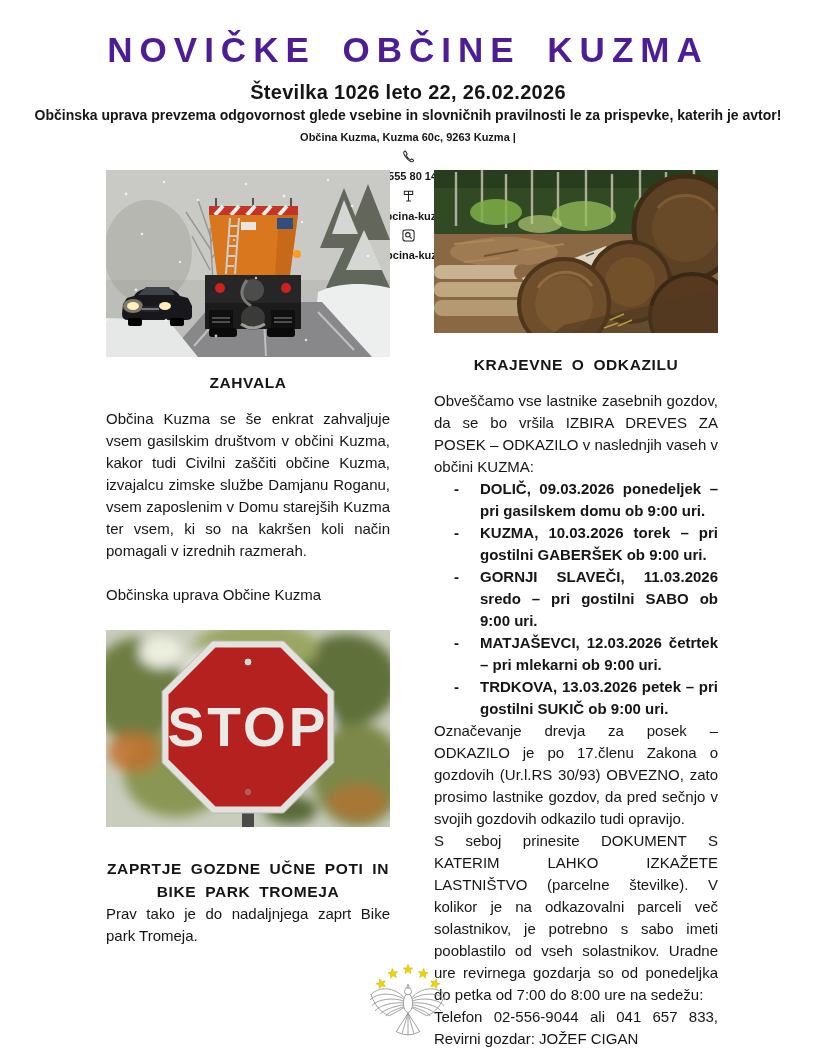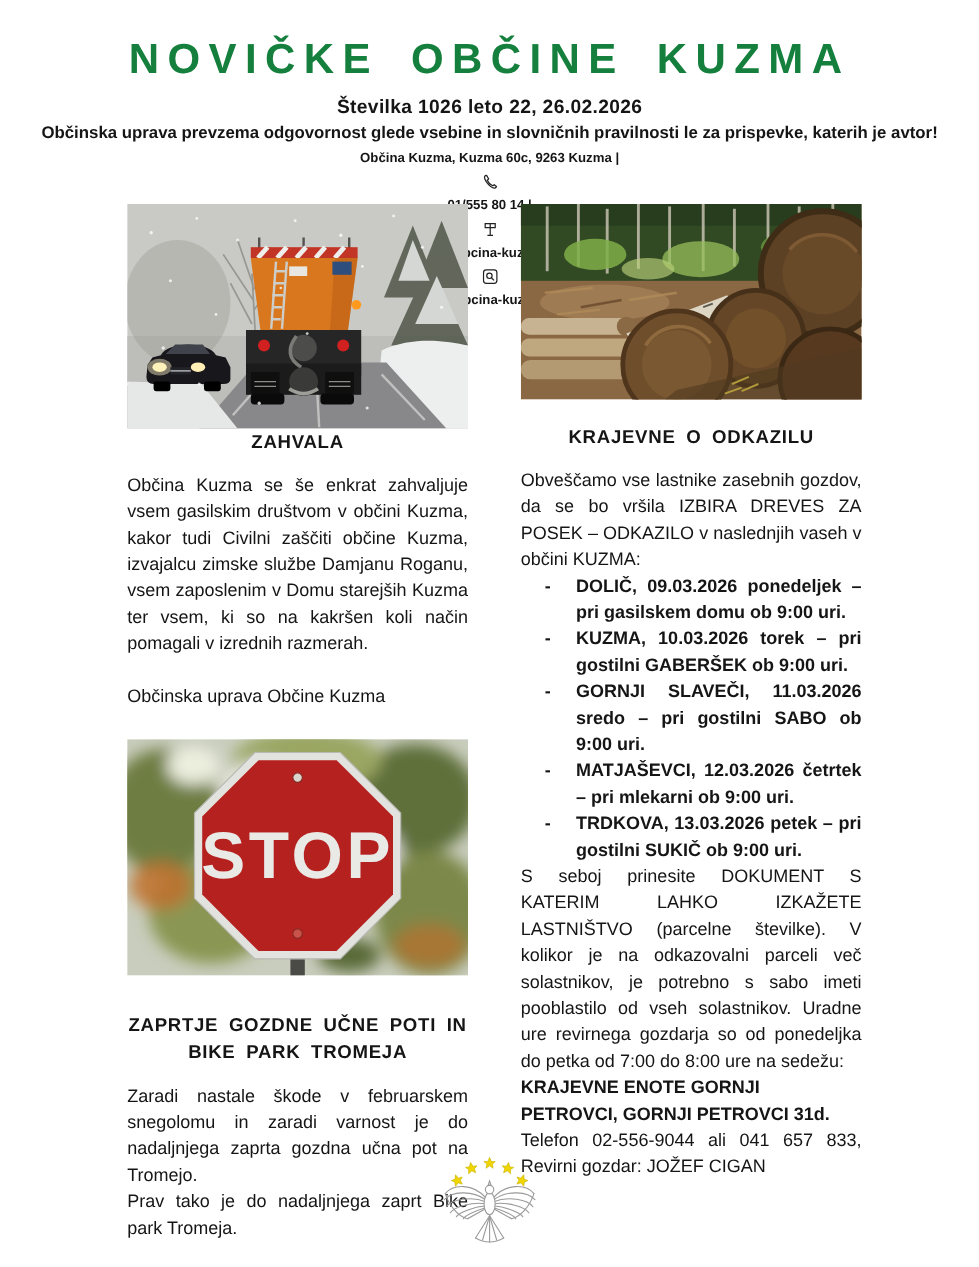--- a/index.html
+++ b/index.html
@@ -6,44 +6,44 @@
   html,body { background:#9a9a9a; }
   body { font-family:"Liberation Sans", sans-serif; }
   .page {
     position:relative; width:816px; height:1056px; margin:0 auto;
     background:#ffffff; color:#151515; overflow:hidden;
   }
   
   .header { position:absolute; top:28px; left:0; width:816px; text-align:center; }
   .title {
     font-size:35px; font-weight:bold; letter-spacing:7px; word-spacing:10px;
-    line-height:44px; color:#15803d;
+    line-height:44px; color:#4c1d95;
   }
-  .issue-line { margin-top:9px; font-size:16px; font-weight:bold; letter-spacing:0.3px; }
+  .issue-line { margin-top:9px; font-size:20px; font-weight:bold; letter-spacing:0.3px; }
   .disclaimer { margin-top:3px; font-size:14px; font-weight:bold; }
   .contact-line {
     margin-top:8px; font-size:11px; font-weight:bold;
     display:flex; justify-content:center; align-items:center; gap:7px;flex-direction:column;
   }
   .contact-line svg { display:block; }
   
   .columns { position:absolute; left:106px; top:170px; width:612px; display:flex; gap:44px; }
   .col { width:284px; }
   .photo { width:284px; display:block; }
   .sec-heading {
     text-align:center; font-weight:bold; font-size:15.5px;
     letter-spacing:0.6px; word-spacing:4px; line-height:23px;
   }
   .body-text { font-size:15px; line-height:22px; text-align:justify; }
   .center-text { text-align:left; font-size:15px; line-height:22px; }
   .bold { font-weight:bold; }
   .list { padding-left:20px; }
   .list-item { display:flex; font-weight:bold; font-size:15px; line-height:22px; }
   .list-item .dash { width:26px; flex:0 0 26px; }
-  .list-item .li-text { flex:1; text-align:justify; }.mt8{margin-top:0}.mt14{margin-top:14px}
+  .list-item .li-text { flex:1; text-align:justify; }.mt8{margin-top:14px}.mt14{margin-top:14px}
   .mt20{margin-top:20px}.mt22{margin-top:22px}.mt24{margin-top:24px}.mt30{margin-top:30px}
   
   .footer-logo { position:absolute; left:50%; top:960px; transform:translateX(-50%); }
 </style>
 </head>
 <body>
 
 <div class="page">
 
   <div class="header">
@@ -210,21 +210,20 @@
         </g>
         <rect x="136" y="178" width="12" height="19" fill="#4a4a46"></rect>
         <polygon points="106.4,11.1 177.6,11.1 227.9,61.4 227.9,132.6 177.6,183 106.4,183 56.1,132.6 56.1,61.4" fill="#e2e2df" stroke="#b9b9b4" stroke-width="1"></polygon>
         <polygon points="109.5,17.5 174.5,17.5 221.5,64.5 221.5,129.5 174.5,176.5 109.5,176.5 62.5,129.5 62.5,64.5" fill="#b5211f"></polygon>
         <text x="142" y="116" text-anchor="middle" font-family="Liberation Sans, sans-serif" font-size="55" font-weight="bold" letter-spacing="3" fill="#e9e9e6">STOP</text>
         <circle cx="142" cy="32" r="4" fill="#d9d5cc" stroke="#8a2a24" stroke-width="1"></circle>
         <circle cx="142" cy="162" r="4" fill="#c9524a" stroke="#8a2a24" stroke-width="1"></circle>
       </svg>
 
       <div class="sec-heading mt30">ZAPRTJE GOZDNE UČNE POTI IN BIKE PARK TROMEJA</div>
-      <div class="body-text mt14">Zaradi nastale škode v februarskem snegolomu in zaradi varnost je do nadaljnjega zaprta gozdna učna pot na Tromejo.</div>
       <div class="body-text">Prav tako je do nadaljnjega zaprt Bike park Tromeja.</div>
     </div>
 
     <div class="col">
 
       <svg class="photo" width="284" height="163" viewBox="0 0 284 163">
         <rect width="284" height="163" fill="#8a6844"></rect>
         <rect width="284" height="64" fill="#324a24"></rect>
         <rect width="284" height="18" fill="#273d1d"></rect>
         <g stroke="#cfc8b8" stroke-width="2.4" opacity="0.8">
@@ -308,22 +307,22 @@
         <div class="list-item">
           <span class="dash">-</span>
           <span class="li-text">MATJAŠEVCI, 12.03.2026 četrtek – pri mlekarni ob 9:00 uri.</span>
         </div>
         <div class="list-item">
           <span class="dash">-</span>
           <span class="li-text">TRDKOVA, 13.03.2026 petek – pri gostilni SUKIČ ob 9:00 uri.</span>
         </div>
       </div>
 
+      <div class="body-text">Označevanje drevja za posek – ODKAZILO je po 17.členu Zakona o gozdovih (Ur.l.RS 30/93) OBVEZNO, zato prosimo lastnike gozdov, da pred sečnjo v svojih gozdovih odkazilo tudi opravijo.</div>
       <div class="body-text">S seboj prinesite DOKUMENT S KATERIM LAHKO IZKAŽETE LASTNIŠTVO (parcelne številke). V kolikor je na odkazovalni parceli več solastnikov, je potrebno s sabo imeti pooblastilo od vseh solastnikov. Uradne ure revirnega gozdarja so od ponedeljka do petka od 7:00 do 8:00 ure na sedežu:</div>
-      <div class="center-text bold">KRAJEVNE ENOTE GORNJI PETROVCI, GORNJI PETROVCI 31d.</div>
       <div class="body-text">Telefon 02-556-9044 ali 041 657 833, Revirni gozdar: JOŽEF CIGAN</div>
     </div>
   </div>
 
   <div class="footer-logo">
     <svg width="84" height="82" viewBox="0 0 100 95">
       <defs>
         <path id="star" d="M0,-6 L1.76,-1.85 L5.7,-1.85 L2.85,0.7 L3.53,4.85 L0,2.4 L-3.53,4.85 L-2.85,0.7 L-5.7,-1.85 L-1.76,-1.85 Z"></path>
       </defs>
       <g fill="#f0d500" stroke="#c9b400" stroke-width="0.6">

